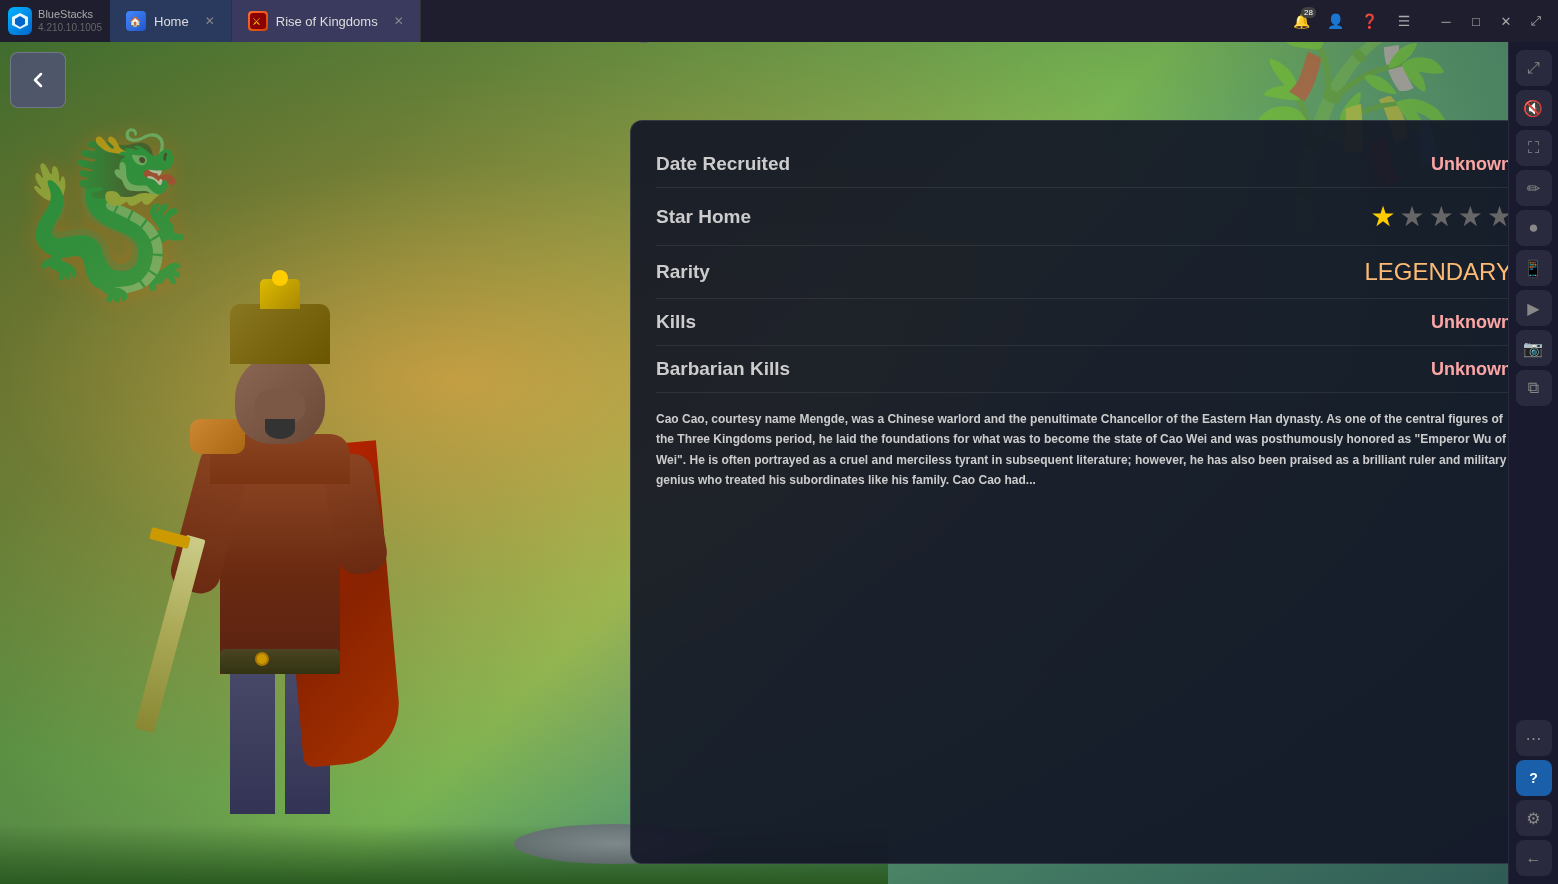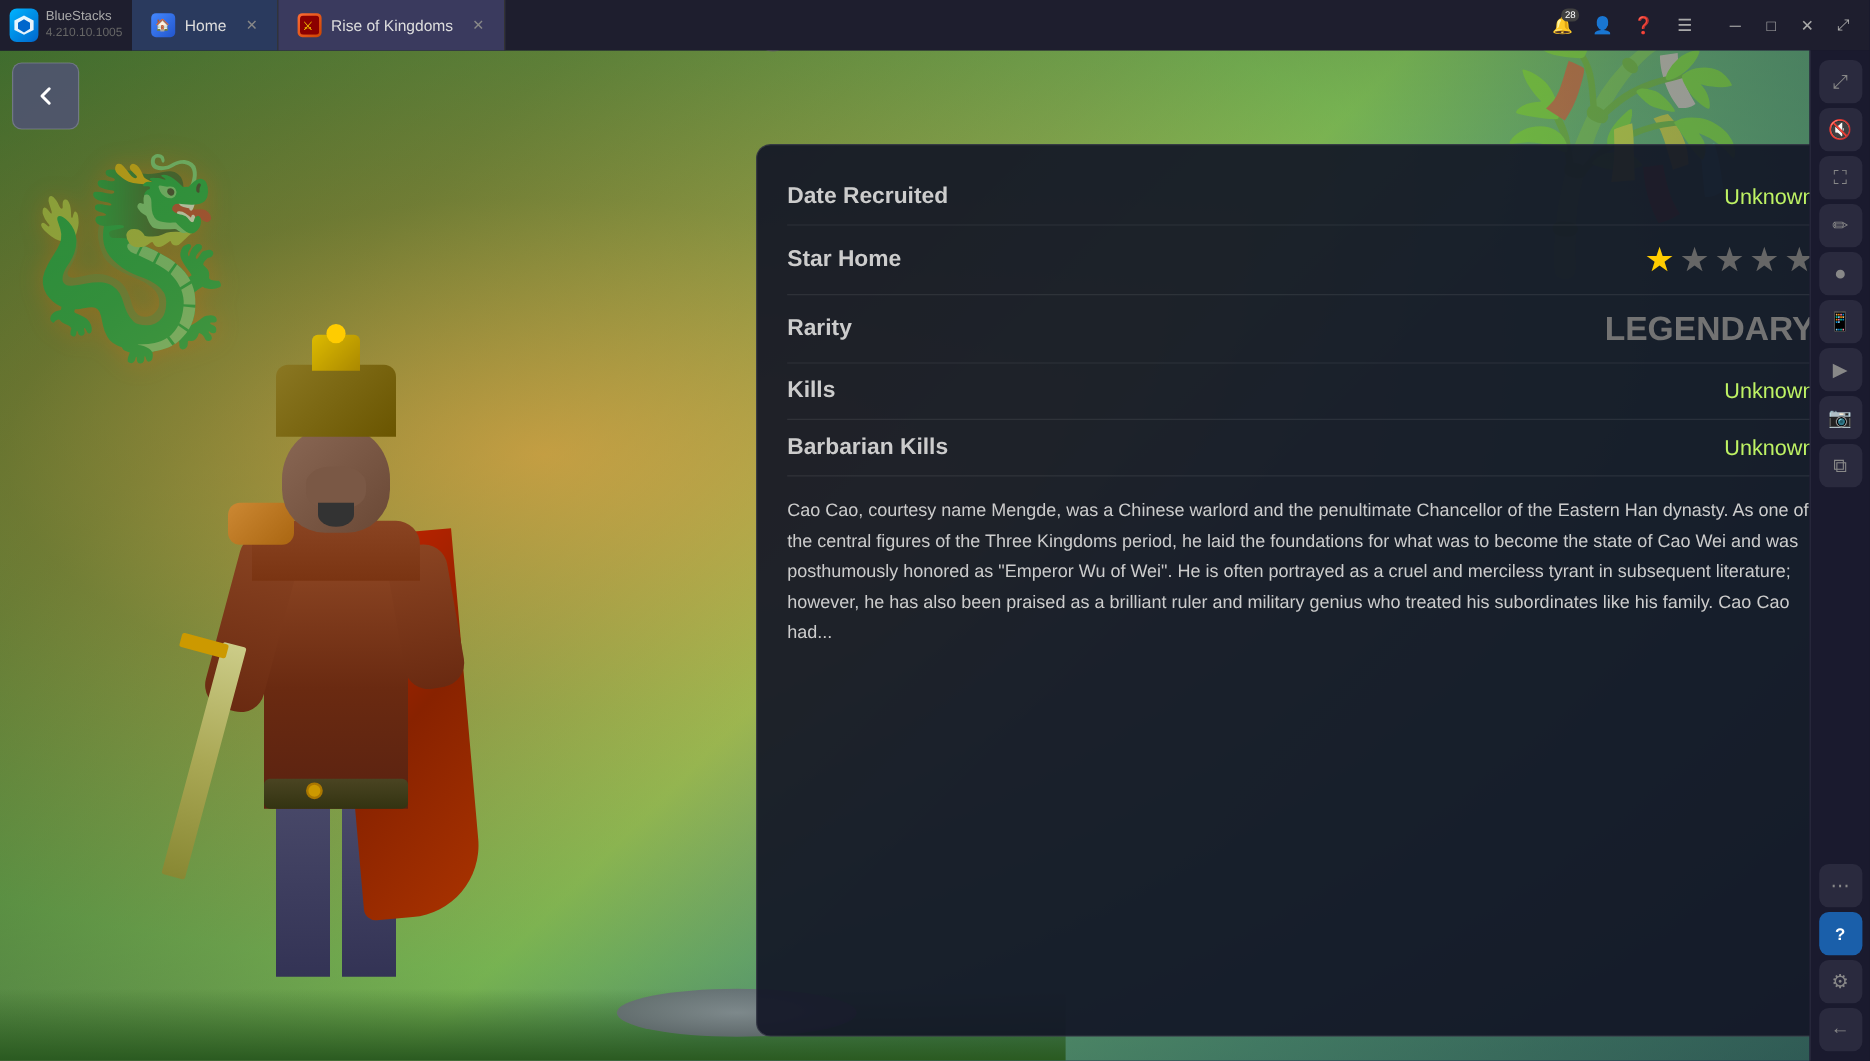--- a/index.html
+++ b/index.html
@@ -269,49 +269,50 @@
 
     .info-label {
       color: #ccc;
       font-size: 19px;
       min-width: 180px;
       font-weight: bold;
     }
 
     .info-value {
       margin-left: auto;
-      color: #bef264;
+      color: #fca5a5;
       font-size: 18px;
+      font-weight: bold;
+    }
+
+    .info-value.legendary {
+      color: #fdba74;
+      font-size: 24px;
       font-weight: normal;
-    }
-
-    .info-value.legendary {
-      color: #737373;
-      font-size: 28px;
-      font-weight: bold;
     }
 
     .stars-container {
       margin-left: auto;
       display: flex;
       gap: 4px;
     }
 
     .star {
       font-size: 28px;
       color: #444;
     }
     .star.filled { color: #ffcc00; }
     .star.outline { color: #666; }
 
     .description-text {
       color: #ccc;
-      font-size: 15px;
+      font-size: 12px;
       line-height: 1.7;
       padding-top: 16px;
+      font-weight: bold;
     }
 
     
     #info-card::-webkit-scrollbar { width: 6px; }
     #info-card::-webkit-scrollbar-track { background: rgba(255,255,255,0.05); border-radius: 3px; }
     #info-card::-webkit-scrollbar-thumb { background: rgba(255,255,255,0.2); border-radius: 3px; }
 
   </style>
 </head>
 <body>

